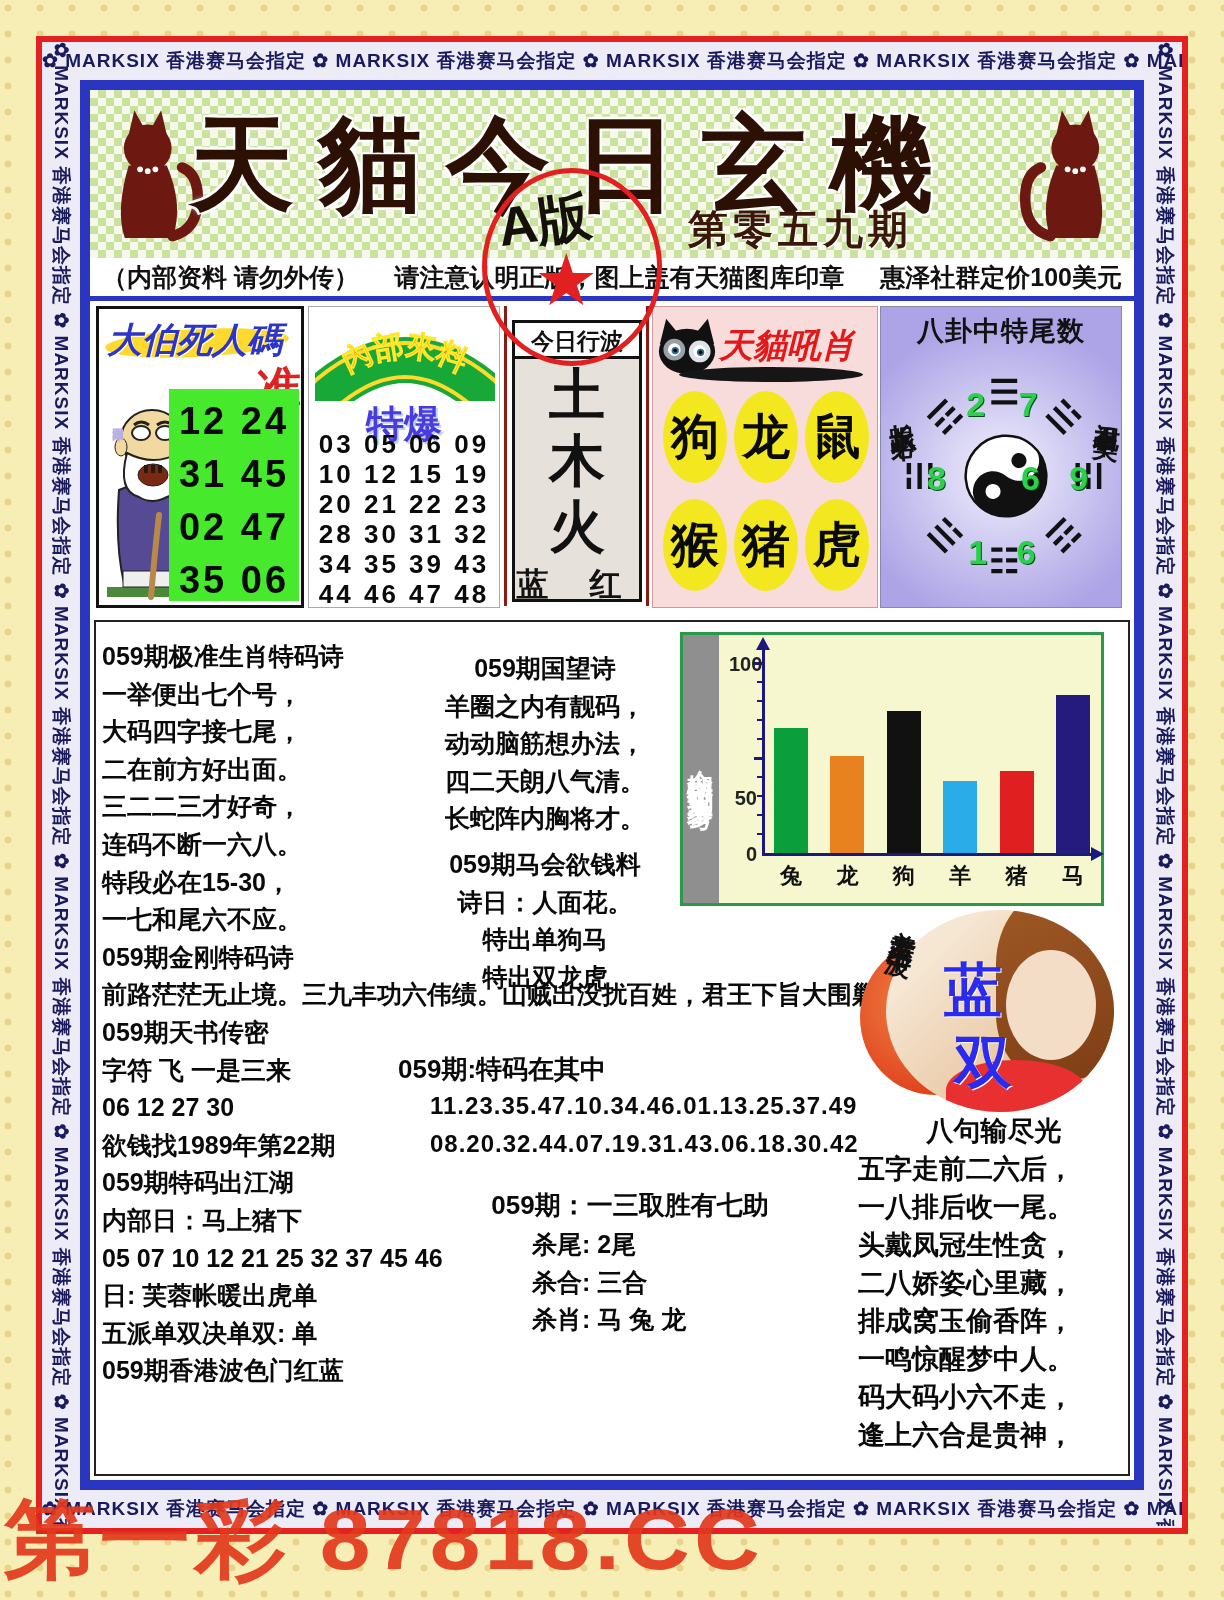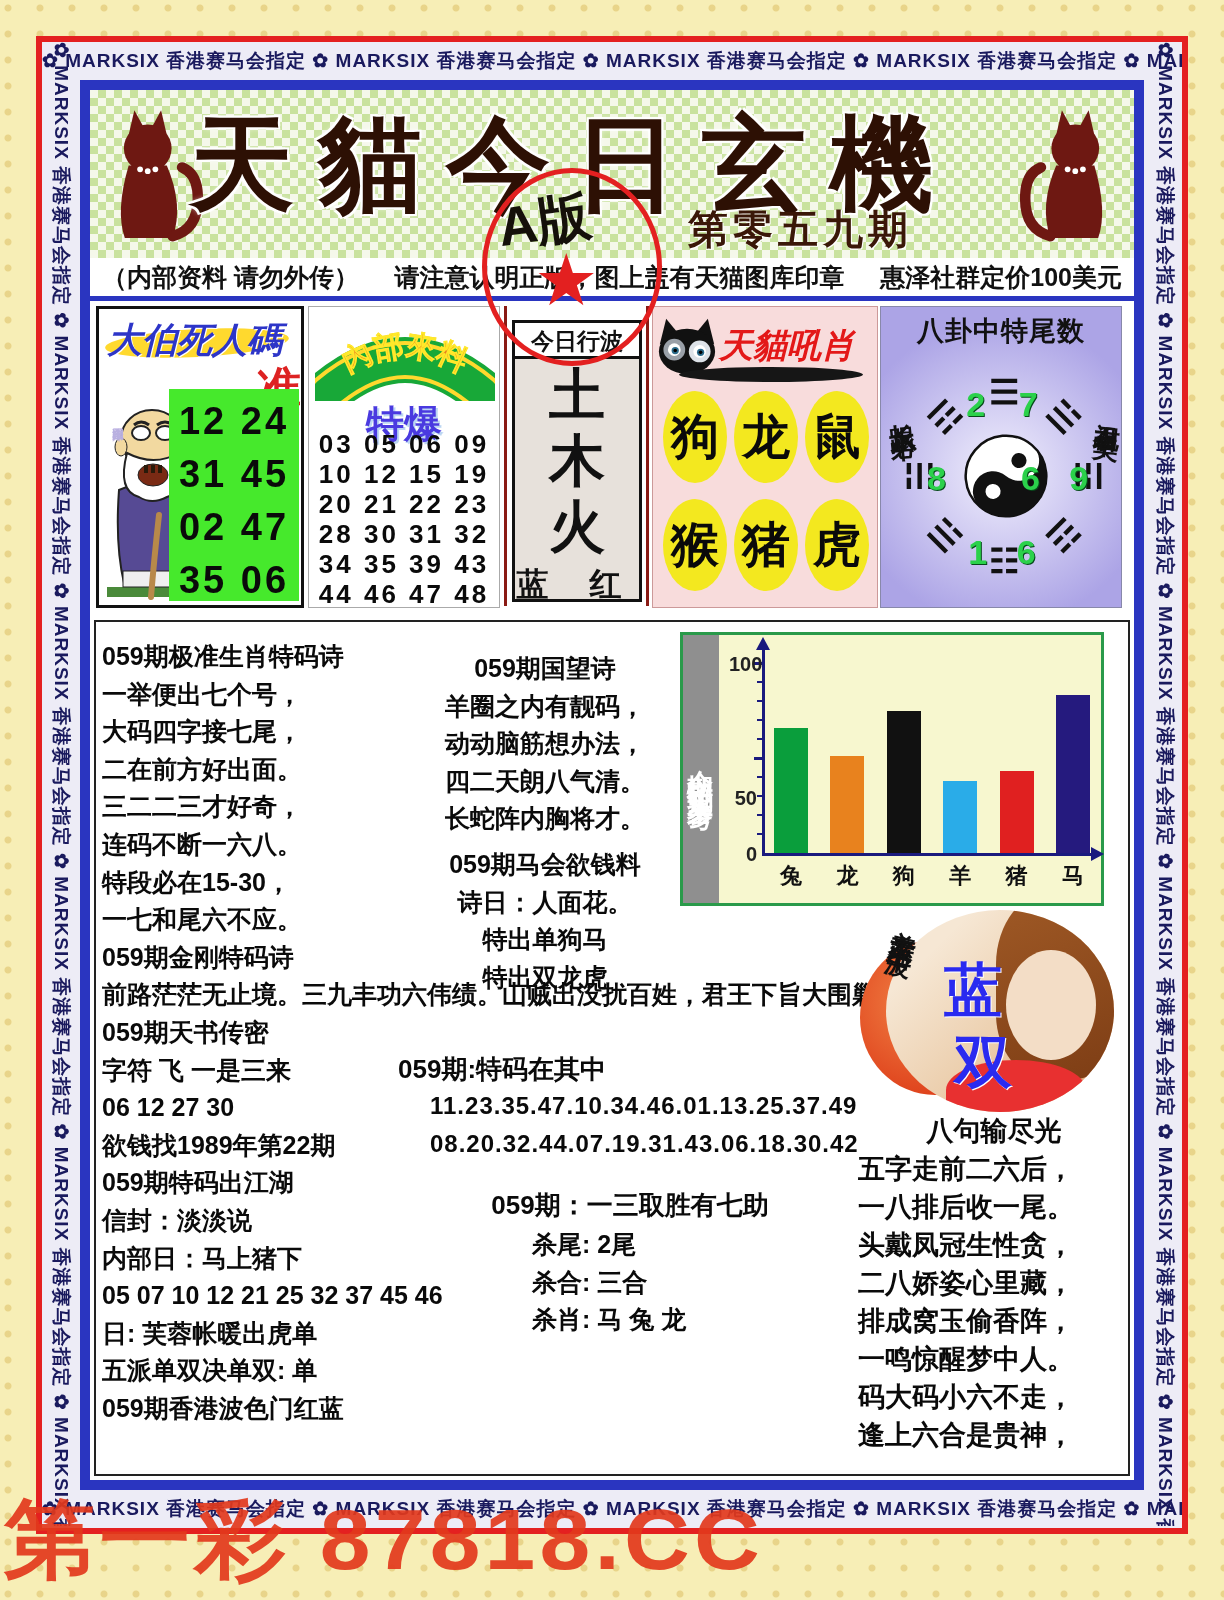--- a/index.html
+++ b/index.html
@@ -286,21 +286,20 @@
     </div>
   <div class="ab l25" style="left:102px;top:976px;width:720px;">
       <div>前路茫茫无止境。三九丰功六伟绩。山贼出没扰百姓，君王下旨大围剿。</div>
     </div>
   <div class="ab l25" style="left:102px;top:1014px;width:680px;">
       <div>059期天书传密</div>
       <div>字符 飞  一是三来</div>
       <div>06 12 27 30</div>
       <div>欲钱找1989年第22期</div>
       <div>059期特码出江湖</div>
-      <div>信封：淡淡说</div>
       <div>内部日：马上猪下</div>
       <div>05 07 10 12 21 25 32 37 45 46</div>
       <div>日: 芙蓉帐暖出虎单</div>
       <div>五派单双决单双: 单</div>
       <div>059期香港波色门红蓝</div>
     </div>
 
   <div class="ab l25 midcol" style="left:400px;top:650px;width:290px;">
       <div>059期国望诗</div>
       <div>羊圈之内有靓码，</div>

